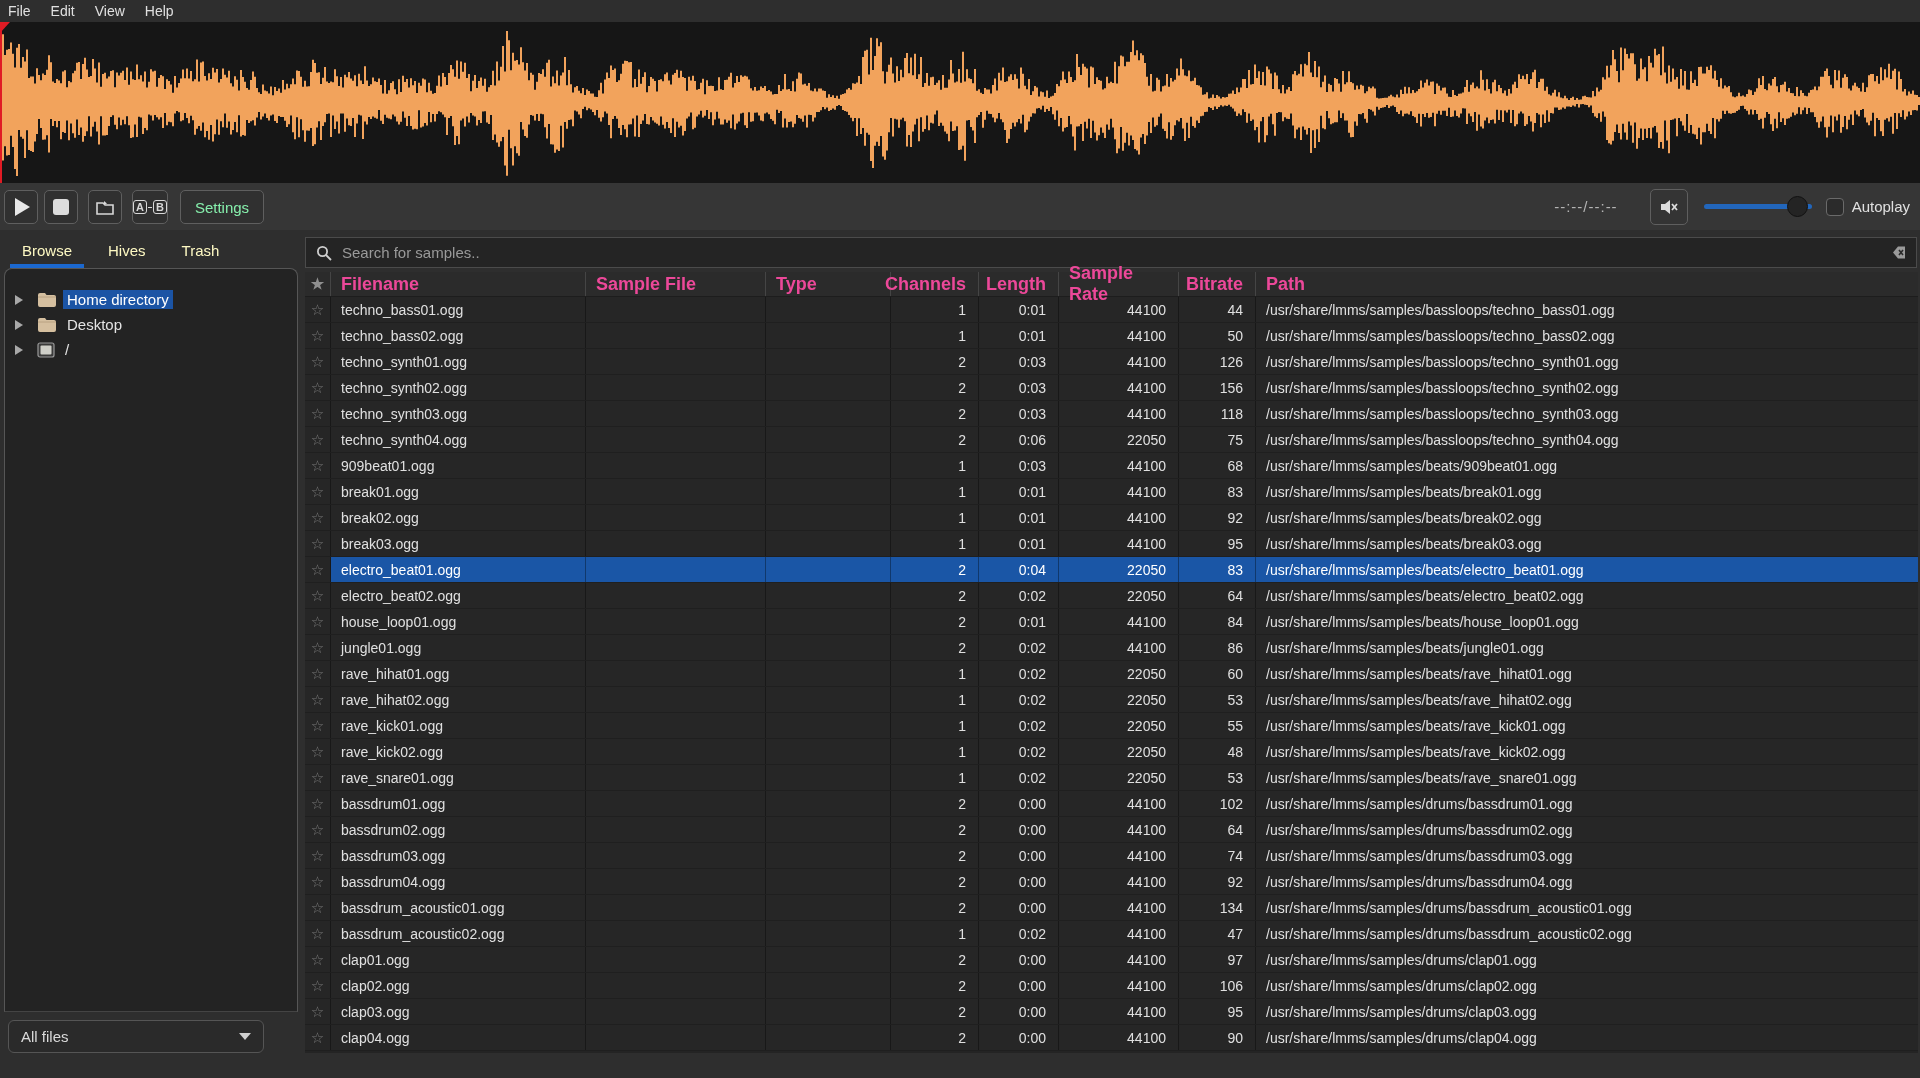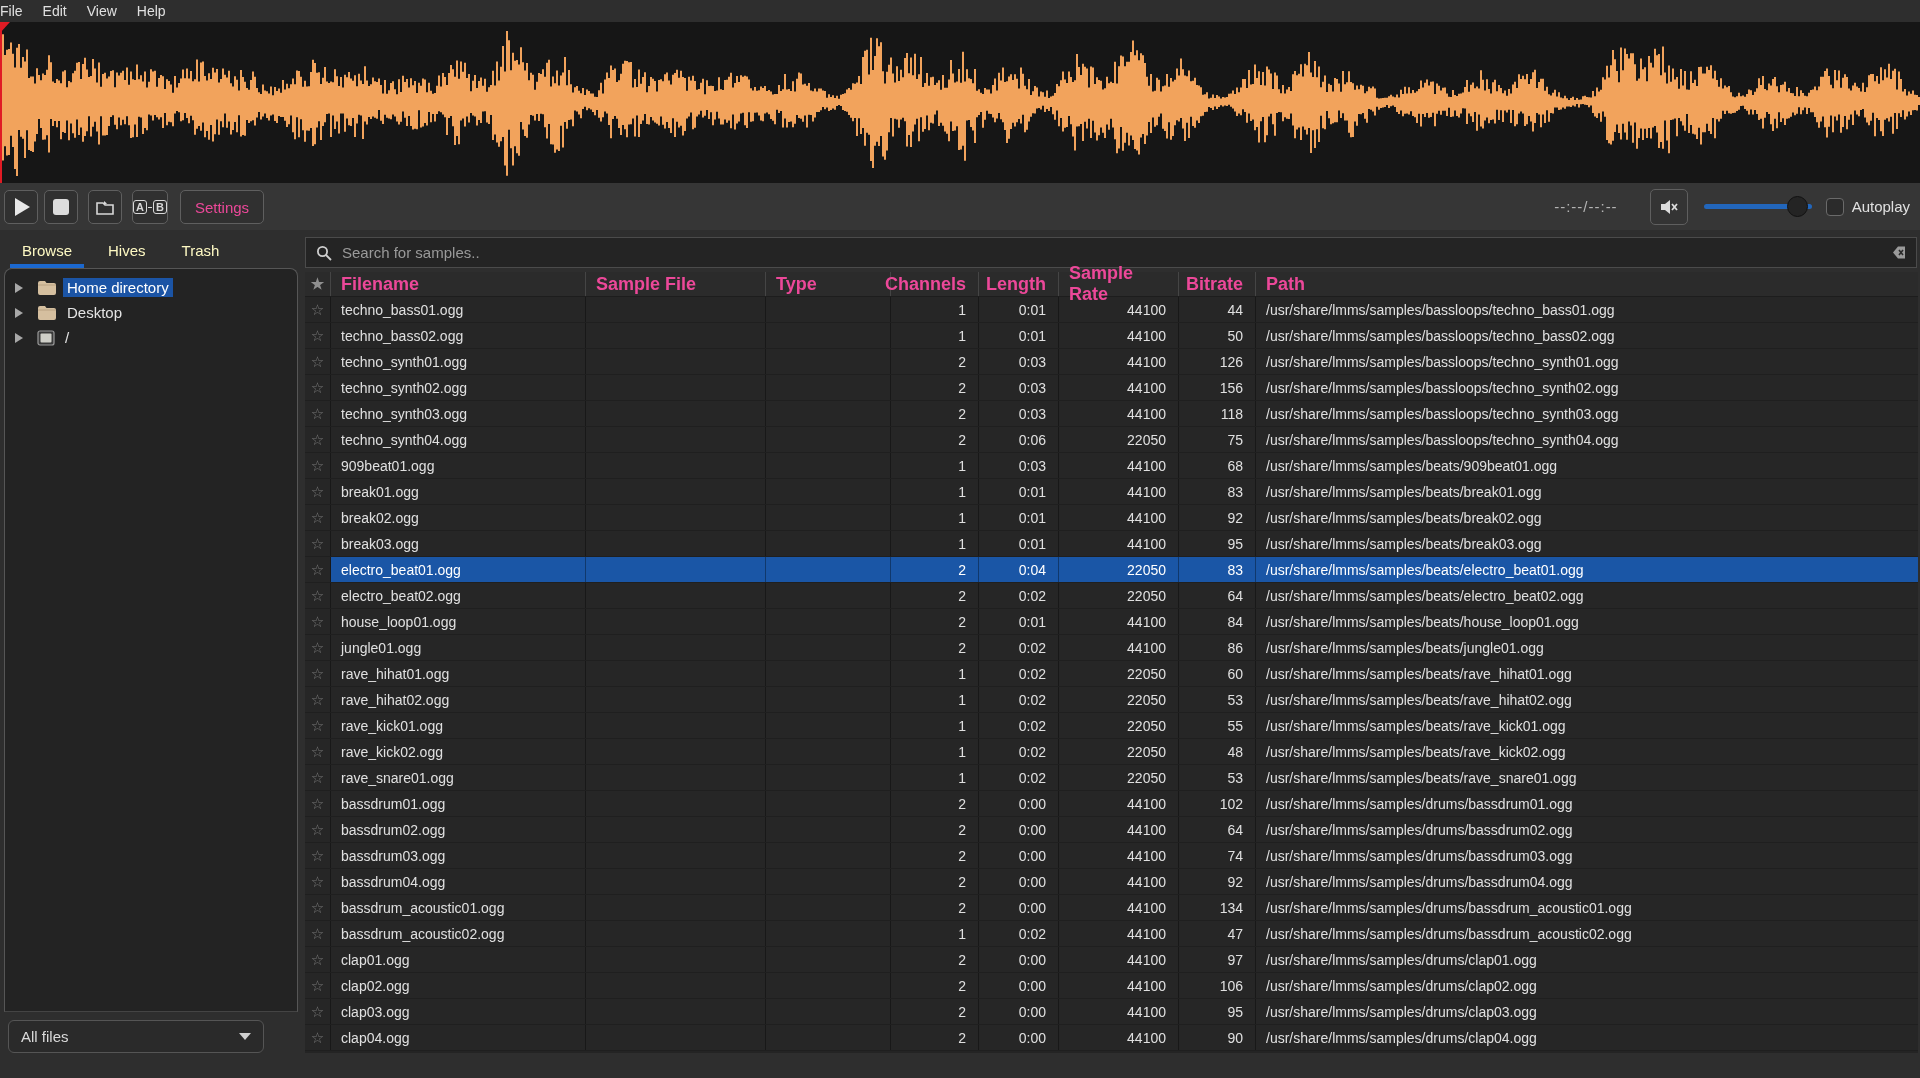--- a/index.html
+++ b/index.html
@@ -1,56 +1,56 @@
 <!DOCTYPE html>
 <html><head>
 <meta charset="utf-8">
 <style>
   html,body{margin:0;padding:0;background:#2e2e2e;}
   *{box-sizing:border-box;}
   body{font-family:"Liberation Sans", sans-serif; width:1920px; height:1078px; position:relative; overflow:hidden; color:#dcdcdc;}
 
   
-  .menubar{position:absolute;left:0;top:0;width:1920px;height:22px;background:#2e2e2e;display:flex;align-items:center;}
+  .menubar{position:absolute;left:0;top:0;width:1920px;height:22px;background:#2e2e2e;display:flex;align-items:center;padding-left:8px;}
   .menubar .menu-item{font-size:14px;color:#e0e0e0;padding:0 12px 0 0;margin-right:8px;cursor:default;}
 
   
   .waveform{position:absolute;left:0;top:22px;width:1920px;height:161px;background:#161616;overflow:hidden;}
   .waveform svg{display:block;width:1920px;height:161px;}
   .playhead{position:absolute;left:0;top:0;width:2px;height:161px;background:#e01b24;}
   .playhead-flag{position:absolute;left:0;top:0;width:0;height:0;border-top:11px solid #e01b24;border-right:10px solid transparent;}
 
   
   .transport{position:absolute;left:0;top:183px;width:1920px;height:47px;background:#363636;display:flex;align-items:center;}
   .tbtn{height:34px;min-width:34px;background:#303030;border:1px solid #5f5f5f;border-radius:5px;display:flex;align-items:center;justify-content:center;margin-top:1px;}
   .tbtn.play{margin-left:4px;}
   .tbtn.stop{margin-left:6px;}
   .tbtn.open{margin-left:10px;}
   .tbtn.ab{margin-left:10px;}
-  .tbtn.settings{margin-left:12px;padding:0 14px;font-size:15px;color:#ec4899;}
+  .tbtn.settings{margin-left:12px;padding:0 14px;font-size:15px;color:#86efac;}
   .icon-play{width:0;height:0;border-left:15px solid #e8e8e8;border-top:9px solid transparent;border-bottom:9px solid transparent;margin-left:3px;}
   .icon-stop{width:16px;height:16px;background:#dcdcdc;border-radius:3px;}
   .ab-wrap{display:flex;align-items:center;color:#d8d8d8;font-size:11px;font-weight:bold;}
   .ab-wrap .ab-box{border:1px solid #d8d8d8;border-radius:3px;padding:1px 2px;line-height:10px;}
   .ab-wrap .ab-dash{width:4px;height:1px;background:#d8d8d8;margin:0 1px;}
   .transport-right{margin-left:auto;display:flex;align-items:center;padding-right:10px;}
   .time-display{font-size:15px;color:#b4b4b4;margin-right:32px;letter-spacing:1px;}
   .mute-btn{width:38px;height:36px;background:#343434;border:1px solid #5f5f5f;border-radius:5px;display:flex;align-items:center;justify-content:center;}
   .slider{position:relative;width:108px;height:22px;margin:0 14px 0 16px;display:flex;align-items:center;}
   .slider .track{position:absolute;left:0;right:0;height:5px;border-radius:3px;background:#2266bb;}
   .slider .knob{position:absolute;right:4px;width:21px;height:21px;border-radius:50%;background:#242424;border:1px solid #111;}
   .checkbox{width:18px;height:18px;border:1px solid #6a6a6a;border-radius:4px;background:#2b2b2b;margin-right:8px;}
   .autoplay-label{font-size:15px;color:#e0e0e0;}
 
   
   .sidebar{position:absolute;left:4px;top:232px;width:294px;height:822px;}
   .tabs{display:flex;height:36px;align-items:center;}
   .tab{font-size:15px;color:#fef9c3;padding:0 18px;height:36px;display:flex;align-items:center;position:relative;}
   .tab.active::after{content:"";position:absolute;left:6px;right:6px;bottom:0;height:4px;background:#1b68cf;}
-  .tree-panel{position:absolute;left:0;top:36px;width:294px;height:744px;background:#232323;border:1px solid #565656;border-radius:8px 8px 0 0;border-bottom:1px solid #444;padding-top:6px;}
+  .tree-panel{position:absolute;left:0;top:36px;width:294px;height:744px;background:#232323;border:1px solid #565656;border-radius:8px 8px 0 0;border-bottom:1px solid #444;padding-top:18px;}
   .tree-item{display:flex;align-items:center;height:25px;padding-left:10px;font-size:15px;color:#e4e4e4;}
   .tree-item .arrow{width:0;height:0;border-left:8px solid #a8a8a8;border-top:5px solid transparent;border-bottom:5px solid transparent;margin-right:14px;}
   .tree-item .ticon{margin-right:6px;display:flex;}
   .tree-item .tlabel{padding:1px 4px;}
   .tree-item .tlabel.selected{background:#1b54a5;color:#fff;}
   .filter-drop{position:absolute;left:4px;top:788px;width:256px;height:33px;background:#2a2a2a;border:1px solid #555;border-radius:6px;display:flex;align-items:center;padding:0 12px;font-size:15px;color:#dadada;}
   .filter-drop .chev{margin-left:auto;width:0;height:0;border-top:7px solid #cfcfcf;border-left:6px solid transparent;border-right:6px solid transparent;}
 
   
   .searchbar{position:absolute;left:305px;top:237px;width:1612px;height:31px;background:#242424;border:1px solid #4b4b4b;border-radius:0;display:flex;align-items:center;padding:0 10px;}

